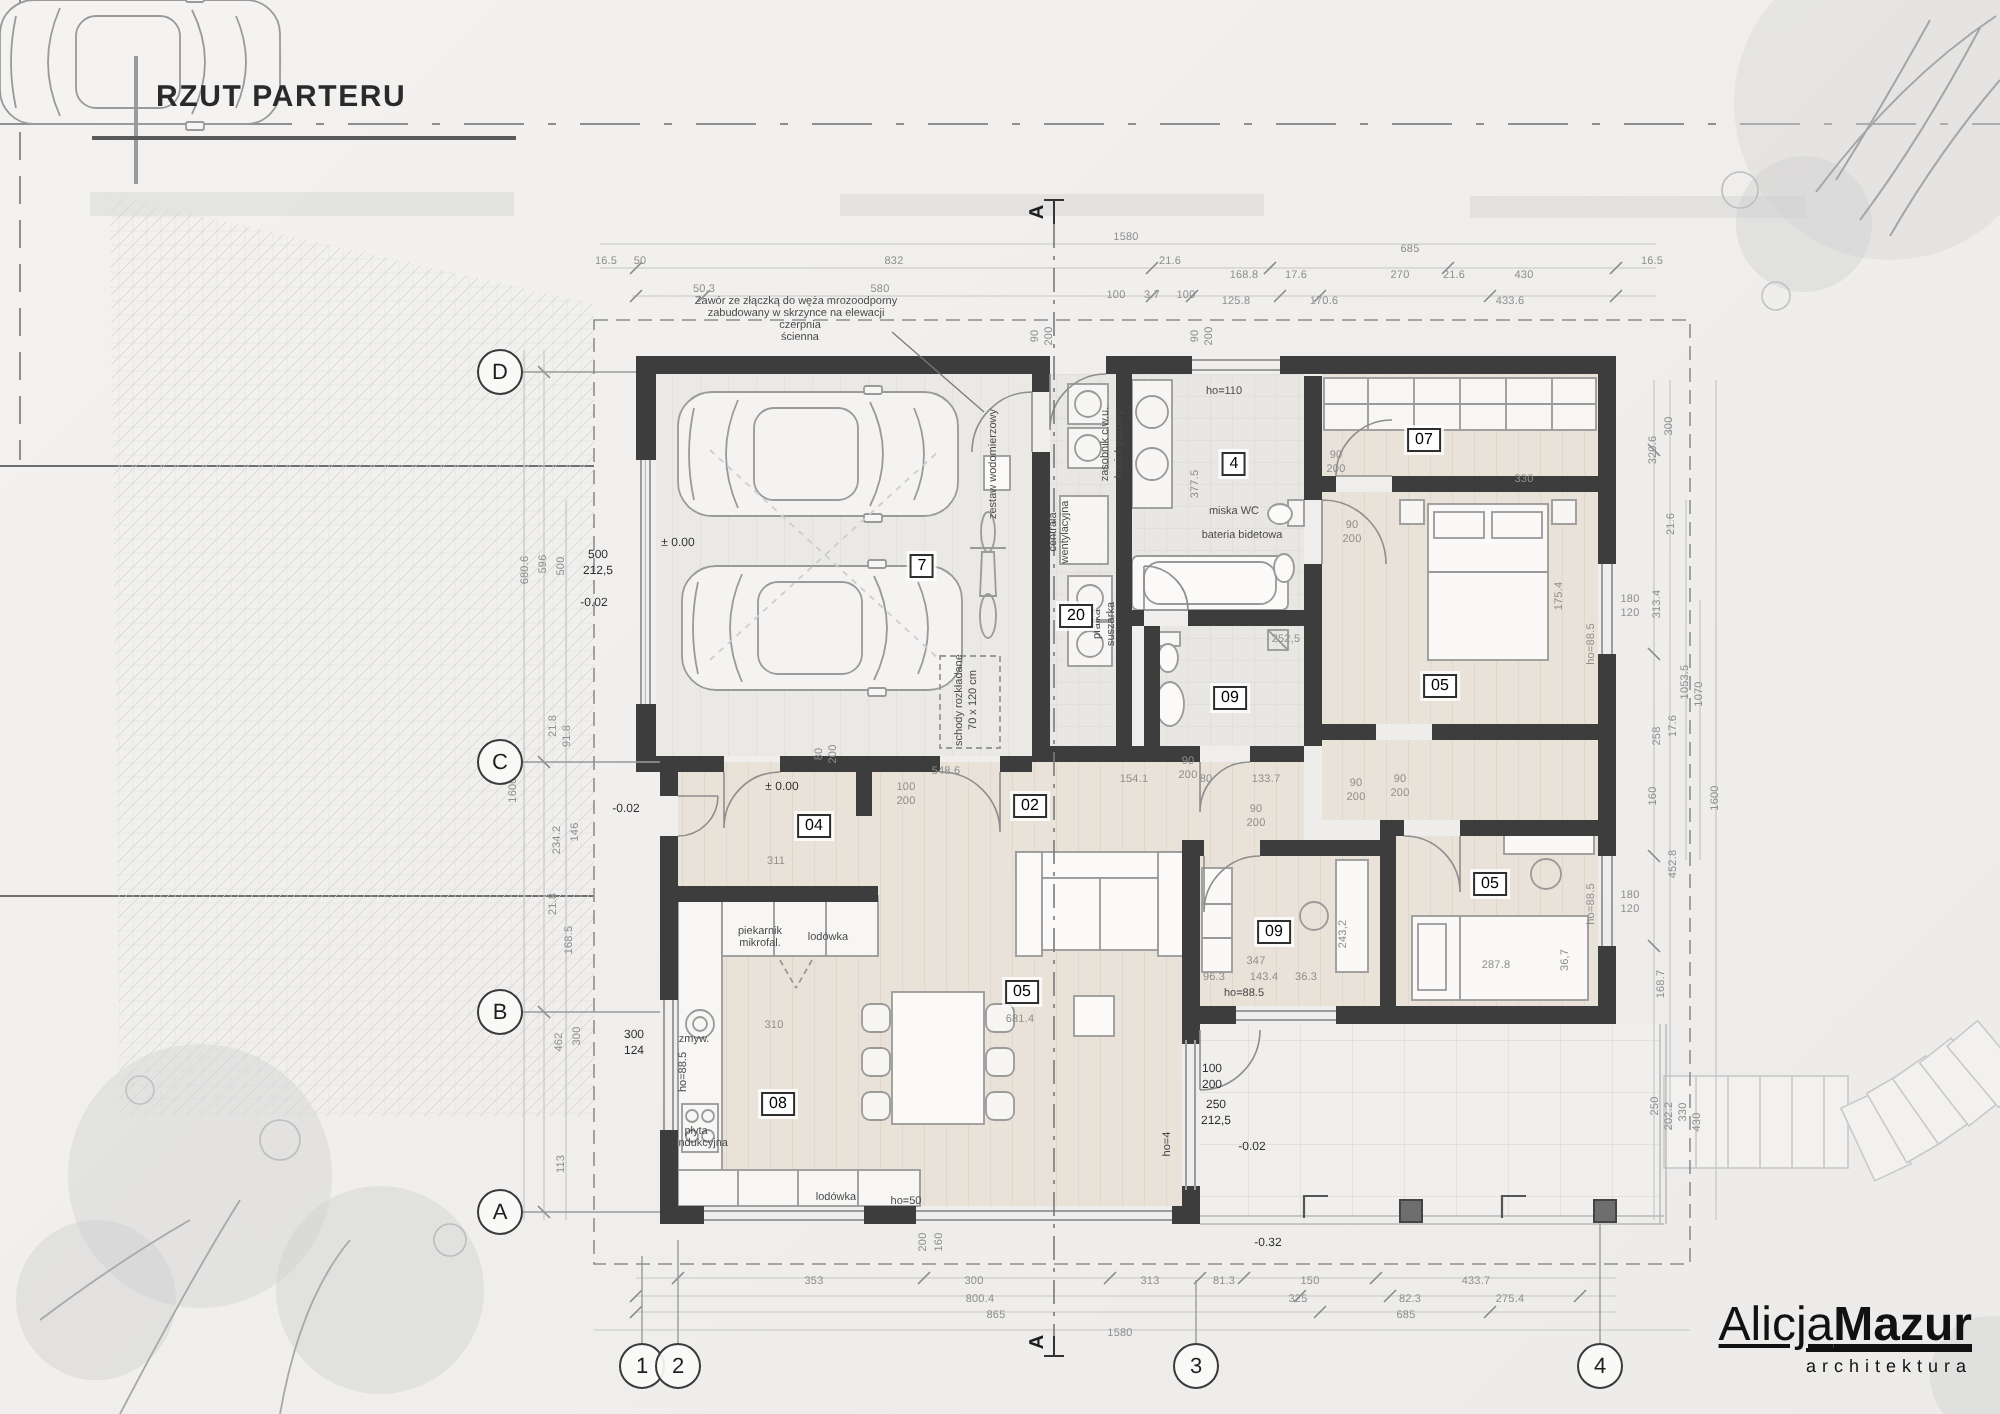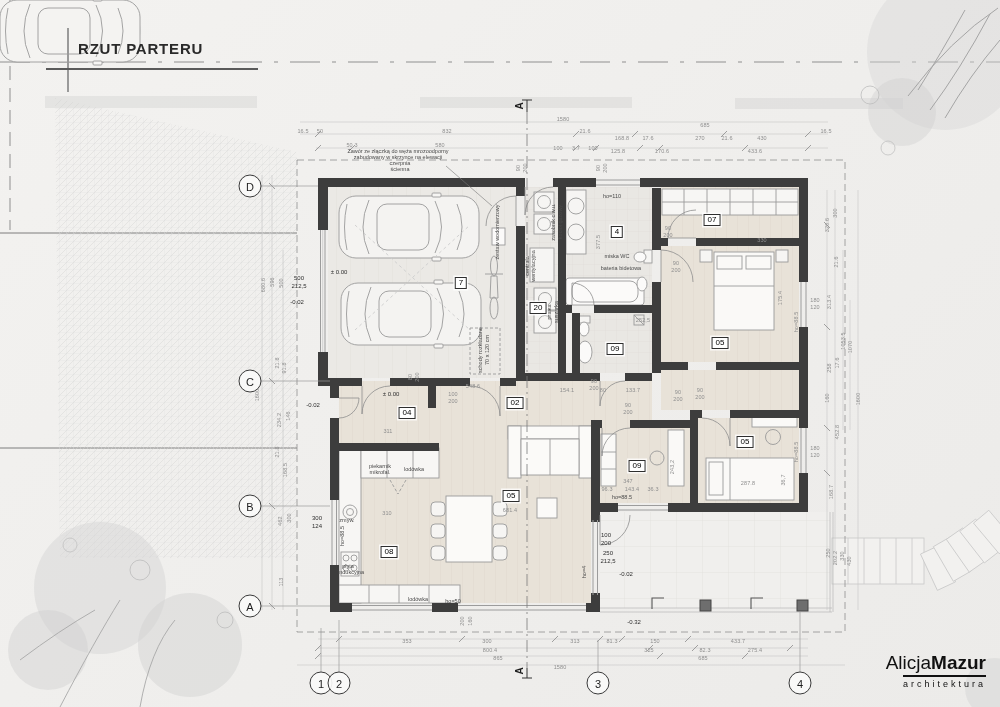--- a/index.html
+++ b/index.html
@@ -16,21 +16,21 @@
   .badge{font-size:8px;font-weight:normal;color:#000;background:#fff;border:1px solid #2e2e2e;
     padding:0 3px;line-height:10px;box-shadow:0 0 0 1.5px rgba(255,255,255,.8);}
   .gridmark{width:21px;height:21px;border:1.3px solid #3a3a3a;border-radius:50%;
     background:rgba(250,250,249,.92);font-size:11px;color:#1e1e1e;
     display:flex;align-items:center;justify-content:center;}
   .titleblock h1{position:absolute;left:78px;top:40px;margin:0;font-size:15px;font-weight:bold;
     color:#2a2a2a;letter-spacing:.8px;}
   .title-underline{position:absolute;left:46px;top:68px;width:212px;height:1.5px;background:#5a5a5a;}
   .title-vline{position:absolute;left:67px;top:28px;width:1.5px;height:64px;background:#9a9a9a;}
   .logo{position:absolute;left:856px;top:652px;width:130px;text-align:right;color:#111;}
-  .logo-line{font-size:19px;line-height:21px;}
+  .logo-line{font-size:24px;line-height:21px;text-decoration:underline;}
   .logo-line .b{font-weight:800;}
   .logo-sub{display:inline-block;font-size:9px;letter-spacing:3px;border-top:2.2px solid #111;
     padding-top:2px;margin-top:1px;}
 </style>
 </head>
 <body>
 
 <div class="stage">
 
 <svg width="1000" height="707" viewBox="0 0 1000 707">

